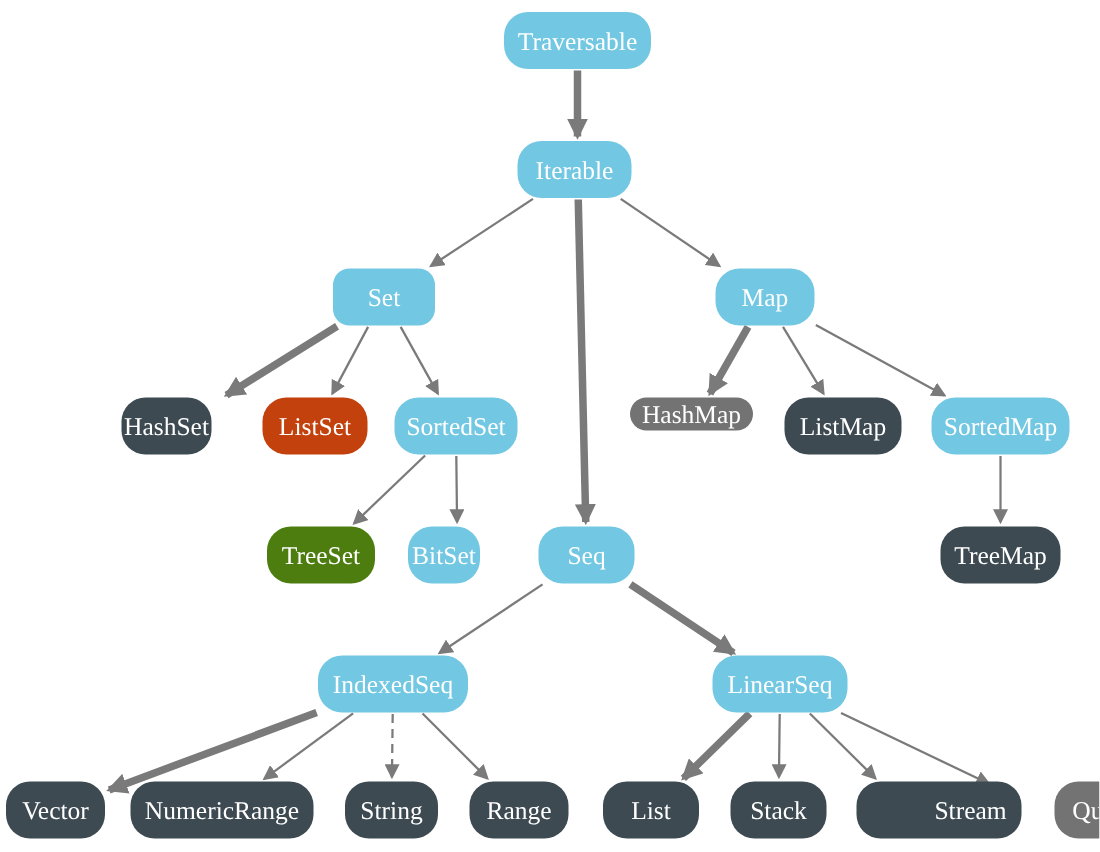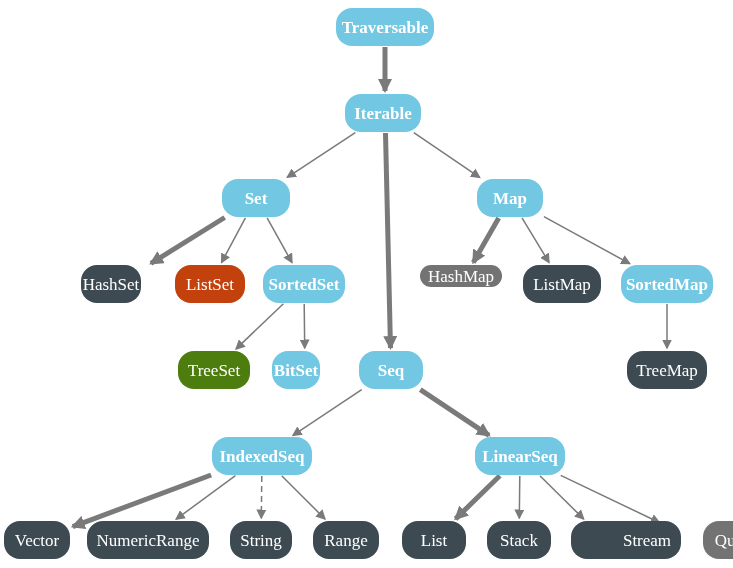--- a/index.html
+++ b/index.html
@@ -29,21 +29,21 @@
     display: flex;
     align-items: center;
     justify-content: center;
     border-radius: 16px;
     color: #ffffff;
     font-size: 17px;
     line-height: 1;
     white-space: nowrap;
     user-select: none;
   }
-  .node.trait { background: #72c7e2; font-weight: bold; }
+  .node.trait { background: #72c7e2; }
   .node.class { background: #3d4a52; }
 </style>
 </head>
 <body>
 
 <div class="canvas">
   <svg class="edges-svg" id="edges-svg" width="733" height="568" viewBox="0 0 733 568" xmlns="http://www.w3.org/2000/svg">
     <defs>
       <marker id="head-thick" markerUnits="userSpaceOnUse" markerWidth="14" markerHeight="14" viewBox="0 0 10 10" refX="8.5" refY="5" orient="auto">
         <path d="M0,0 L10,5 L0,10 Z" fill="#7a7a7a"></path>
@@ -74,21 +74,21 @@
         <line x1="281.7" y1="475.7" x2="324.9" y2="518.9" stroke="#7a7a7a" stroke-width="1.5" marker-end="url(#head-thin)"></line>
         <line x1="499.8" y1="475.7" x2="455.6" y2="518.9" stroke="#7a7a7a" stroke-width="5" marker-end="url(#head-thick)"></line>
         <line x1="519.8" y1="476.0" x2="519.3" y2="518.0" stroke="#7a7a7a" stroke-width="1.5" marker-end="url(#head-thin)"></line>
         <line x1="539.9" y1="475.7" x2="583.6" y2="518.9" stroke="#7a7a7a" stroke-width="1.5" marker-end="url(#head-thin)"></line>
         <line x1="560.7" y1="475.4" x2="659.3" y2="522.5" stroke="#7a7a7a" stroke-width="1.5" marker-end="url(#head-thin)"></line>
       </g>
   </svg>
   <div id="nodes-layer">
       <div class="node trait" style="left: 336px; top: 8px; width: 98px; height: 38px; background: rgb(114, 199, 226); color: rgb(255, 255, 255);">Traversable</div>
       <div class="node trait" style="left: 345px; top: 94px; width: 76px; height: 38px; background: rgb(114, 199, 226); color: rgb(255, 255, 255);">Iterable</div>
-      <div class="node trait" style="left: 222px; top: 179px; width: 68px; height: 38px; background: rgb(114, 199, 226); color: rgb(255, 255, 255);">Set</div>
+      <div class="node trait" style="left: 222px; top: 179px; width: 68px; height: 38px; background: rgb(114, 199, 226); color: rgb(255, 255, 255); border-radius: 11px;">Set</div>
       <div class="node trait" style="left: 477px; top: 179px; width: 66px; height: 38px; background: rgb(114, 199, 226); color: rgb(255, 255, 255);">Map</div>
       <div class="node class" style="left: 81px; top: 265px; width: 60px; height: 38px; background: rgb(61, 74, 82); color: rgb(255, 255, 255);">HashSet</div>
       <div class="node class" style="left: 175px; top: 265px; width: 70px; height: 38px; background: #c2410c; color: rgb(255, 255, 255);">ListSet</div>
       <div class="node trait" style="left: 263px; top: 265px; width: 82px; height: 38px; background: rgb(114, 199, 226); color: rgb(255, 255, 255);">SortedSet</div>
       <div class="node class" style="left: 420px; top: 265px; width: 82px; height: 22px; background: #737373; color: rgb(255, 255, 255);">HashMap</div>
       <div class="node class" style="left: 523px; top: 265px; width: 78px; height: 38px; background: rgb(61, 74, 82); color: rgb(255, 255, 255);">ListMap</div>
       <div class="node trait" style="left: 621px; top: 265px; width: 92px; height: 38px; background: rgb(114, 199, 226); color: rgb(255, 255, 255);">SortedMap</div>
       <div class="node class" style="left: 178px; top: 351px; width: 72px; height: 38px; background: #4d7c0f; color: rgb(255, 255, 255);">TreeSet</div>
       <div class="node trait" style="left: 272px; top: 351px; width: 48px; height: 38px; background: rgb(114, 199, 226); color: rgb(255, 255, 255);">BitSet</div>
       <div class="node trait" style="left: 359px; top: 351px; width: 64px; height: 38px; background: rgb(114, 199, 226); color: rgb(255, 255, 255);">Seq</div>

